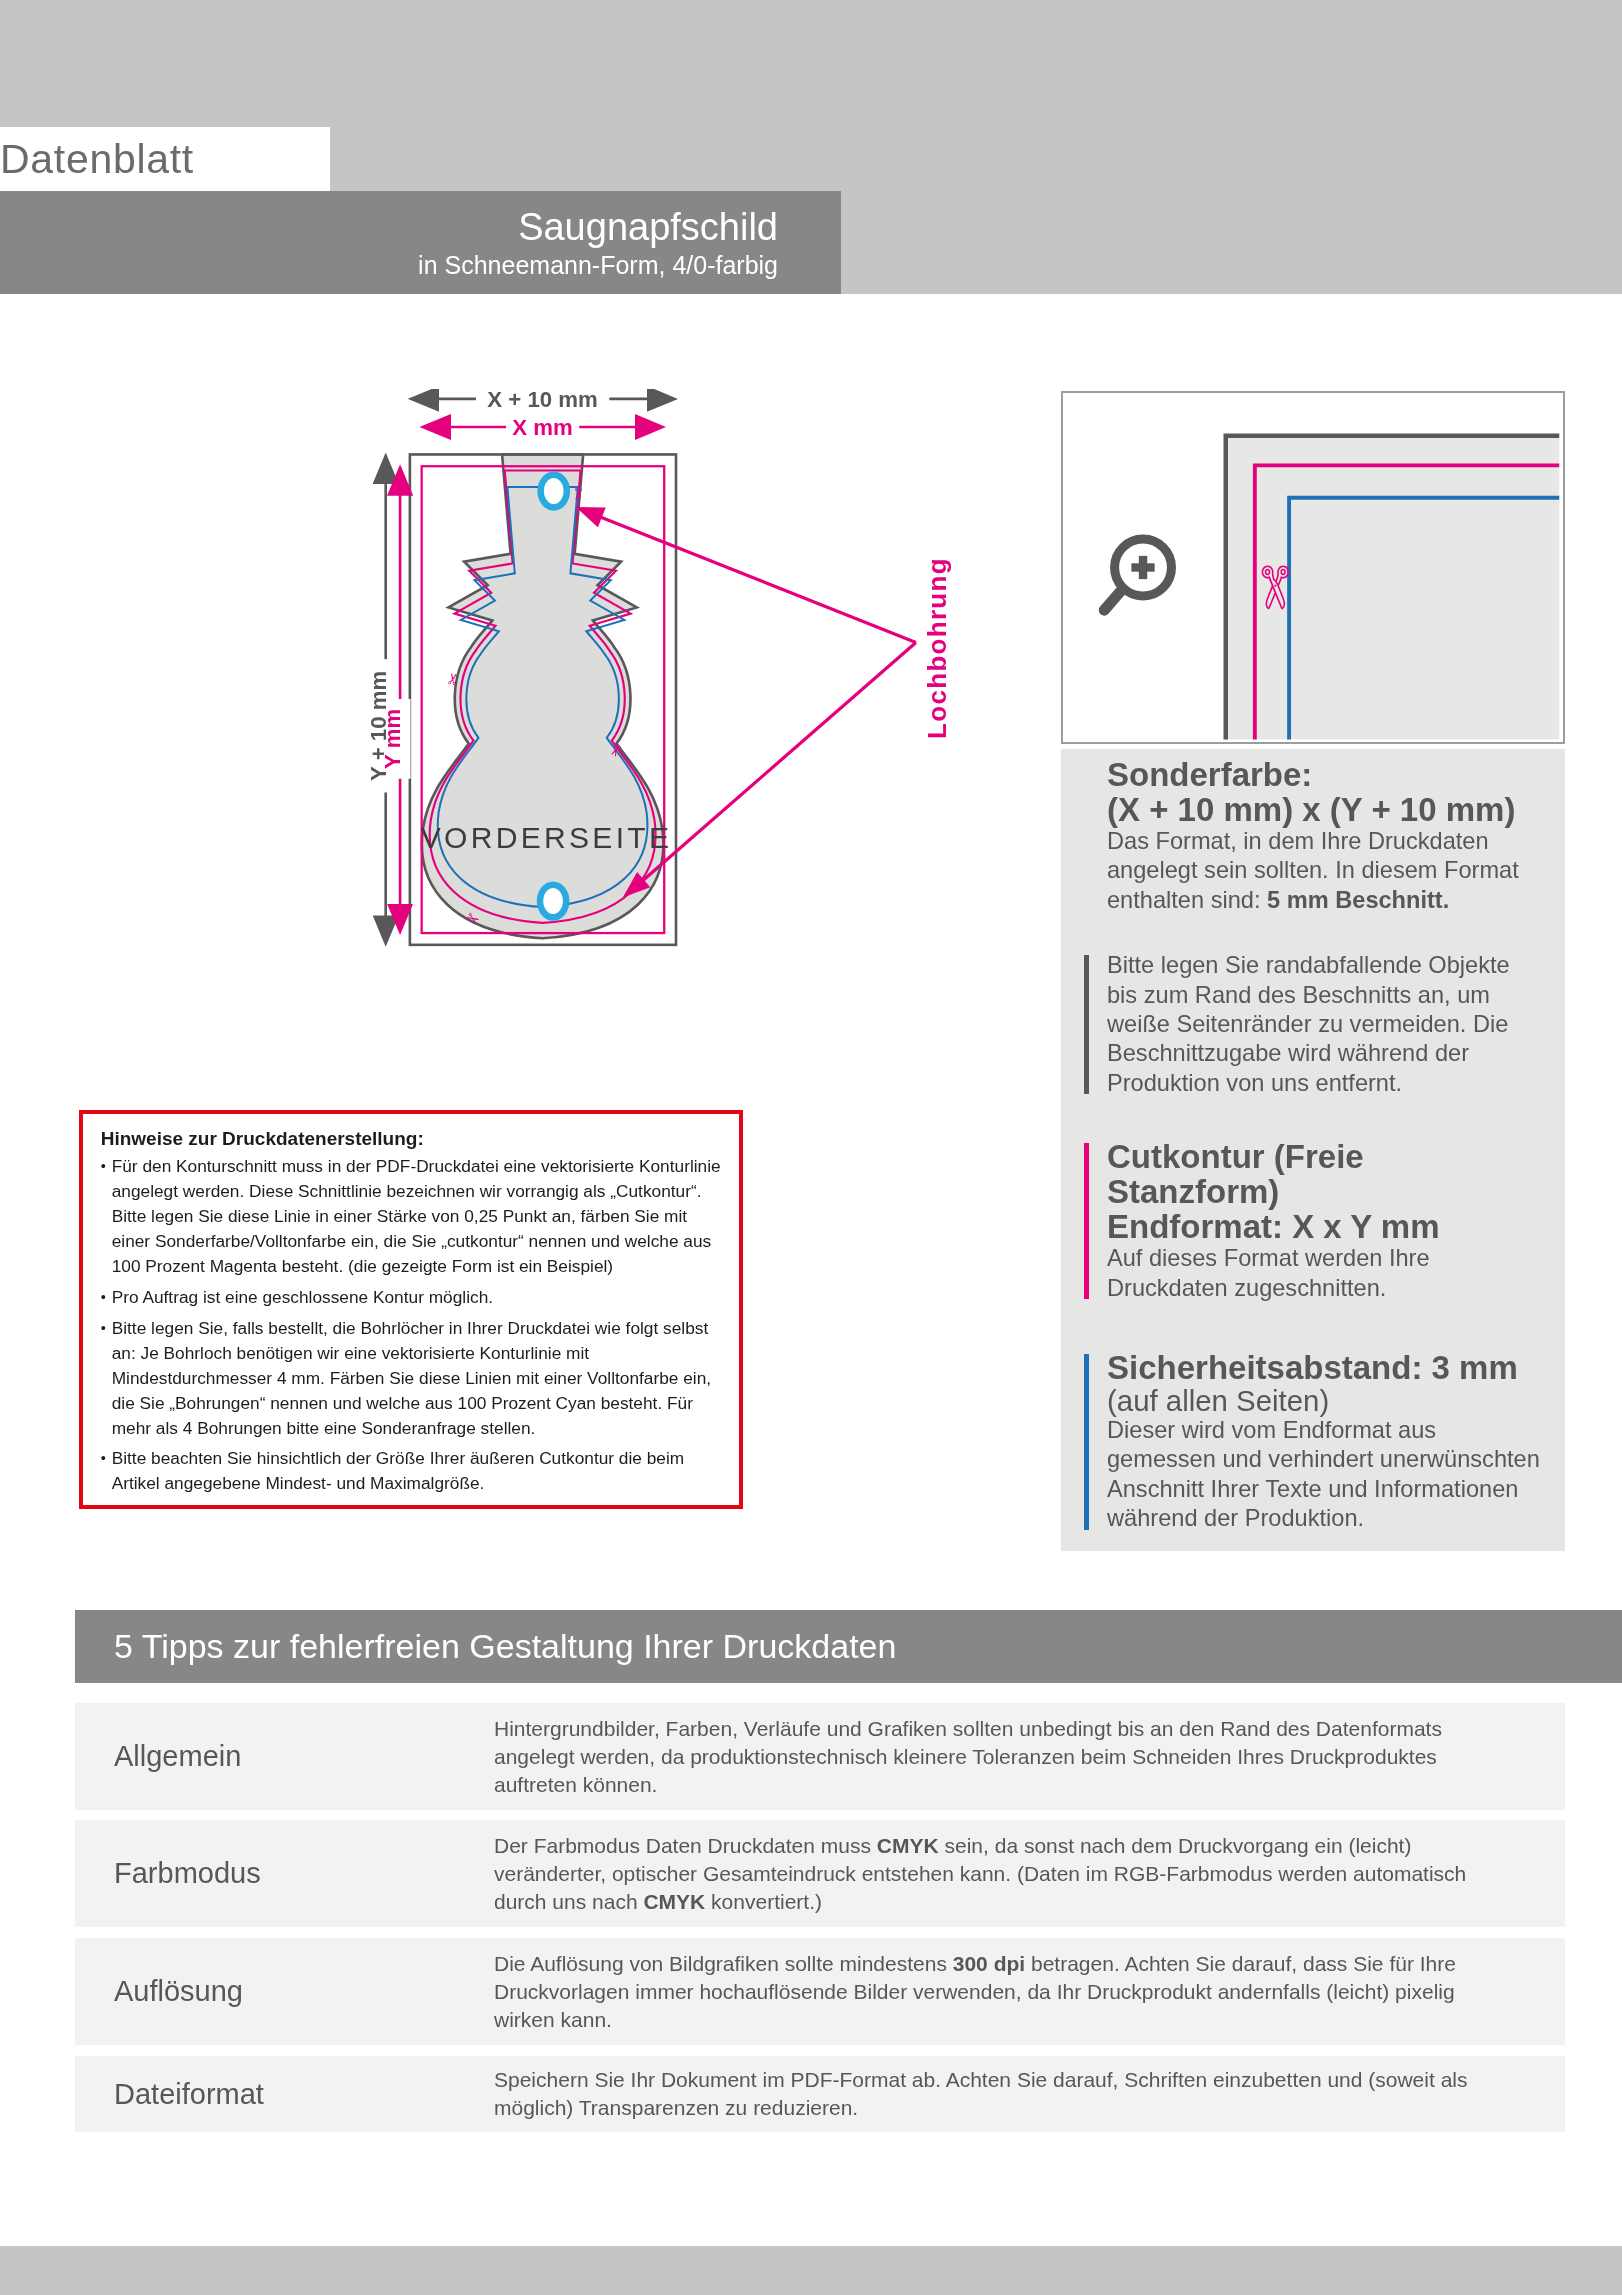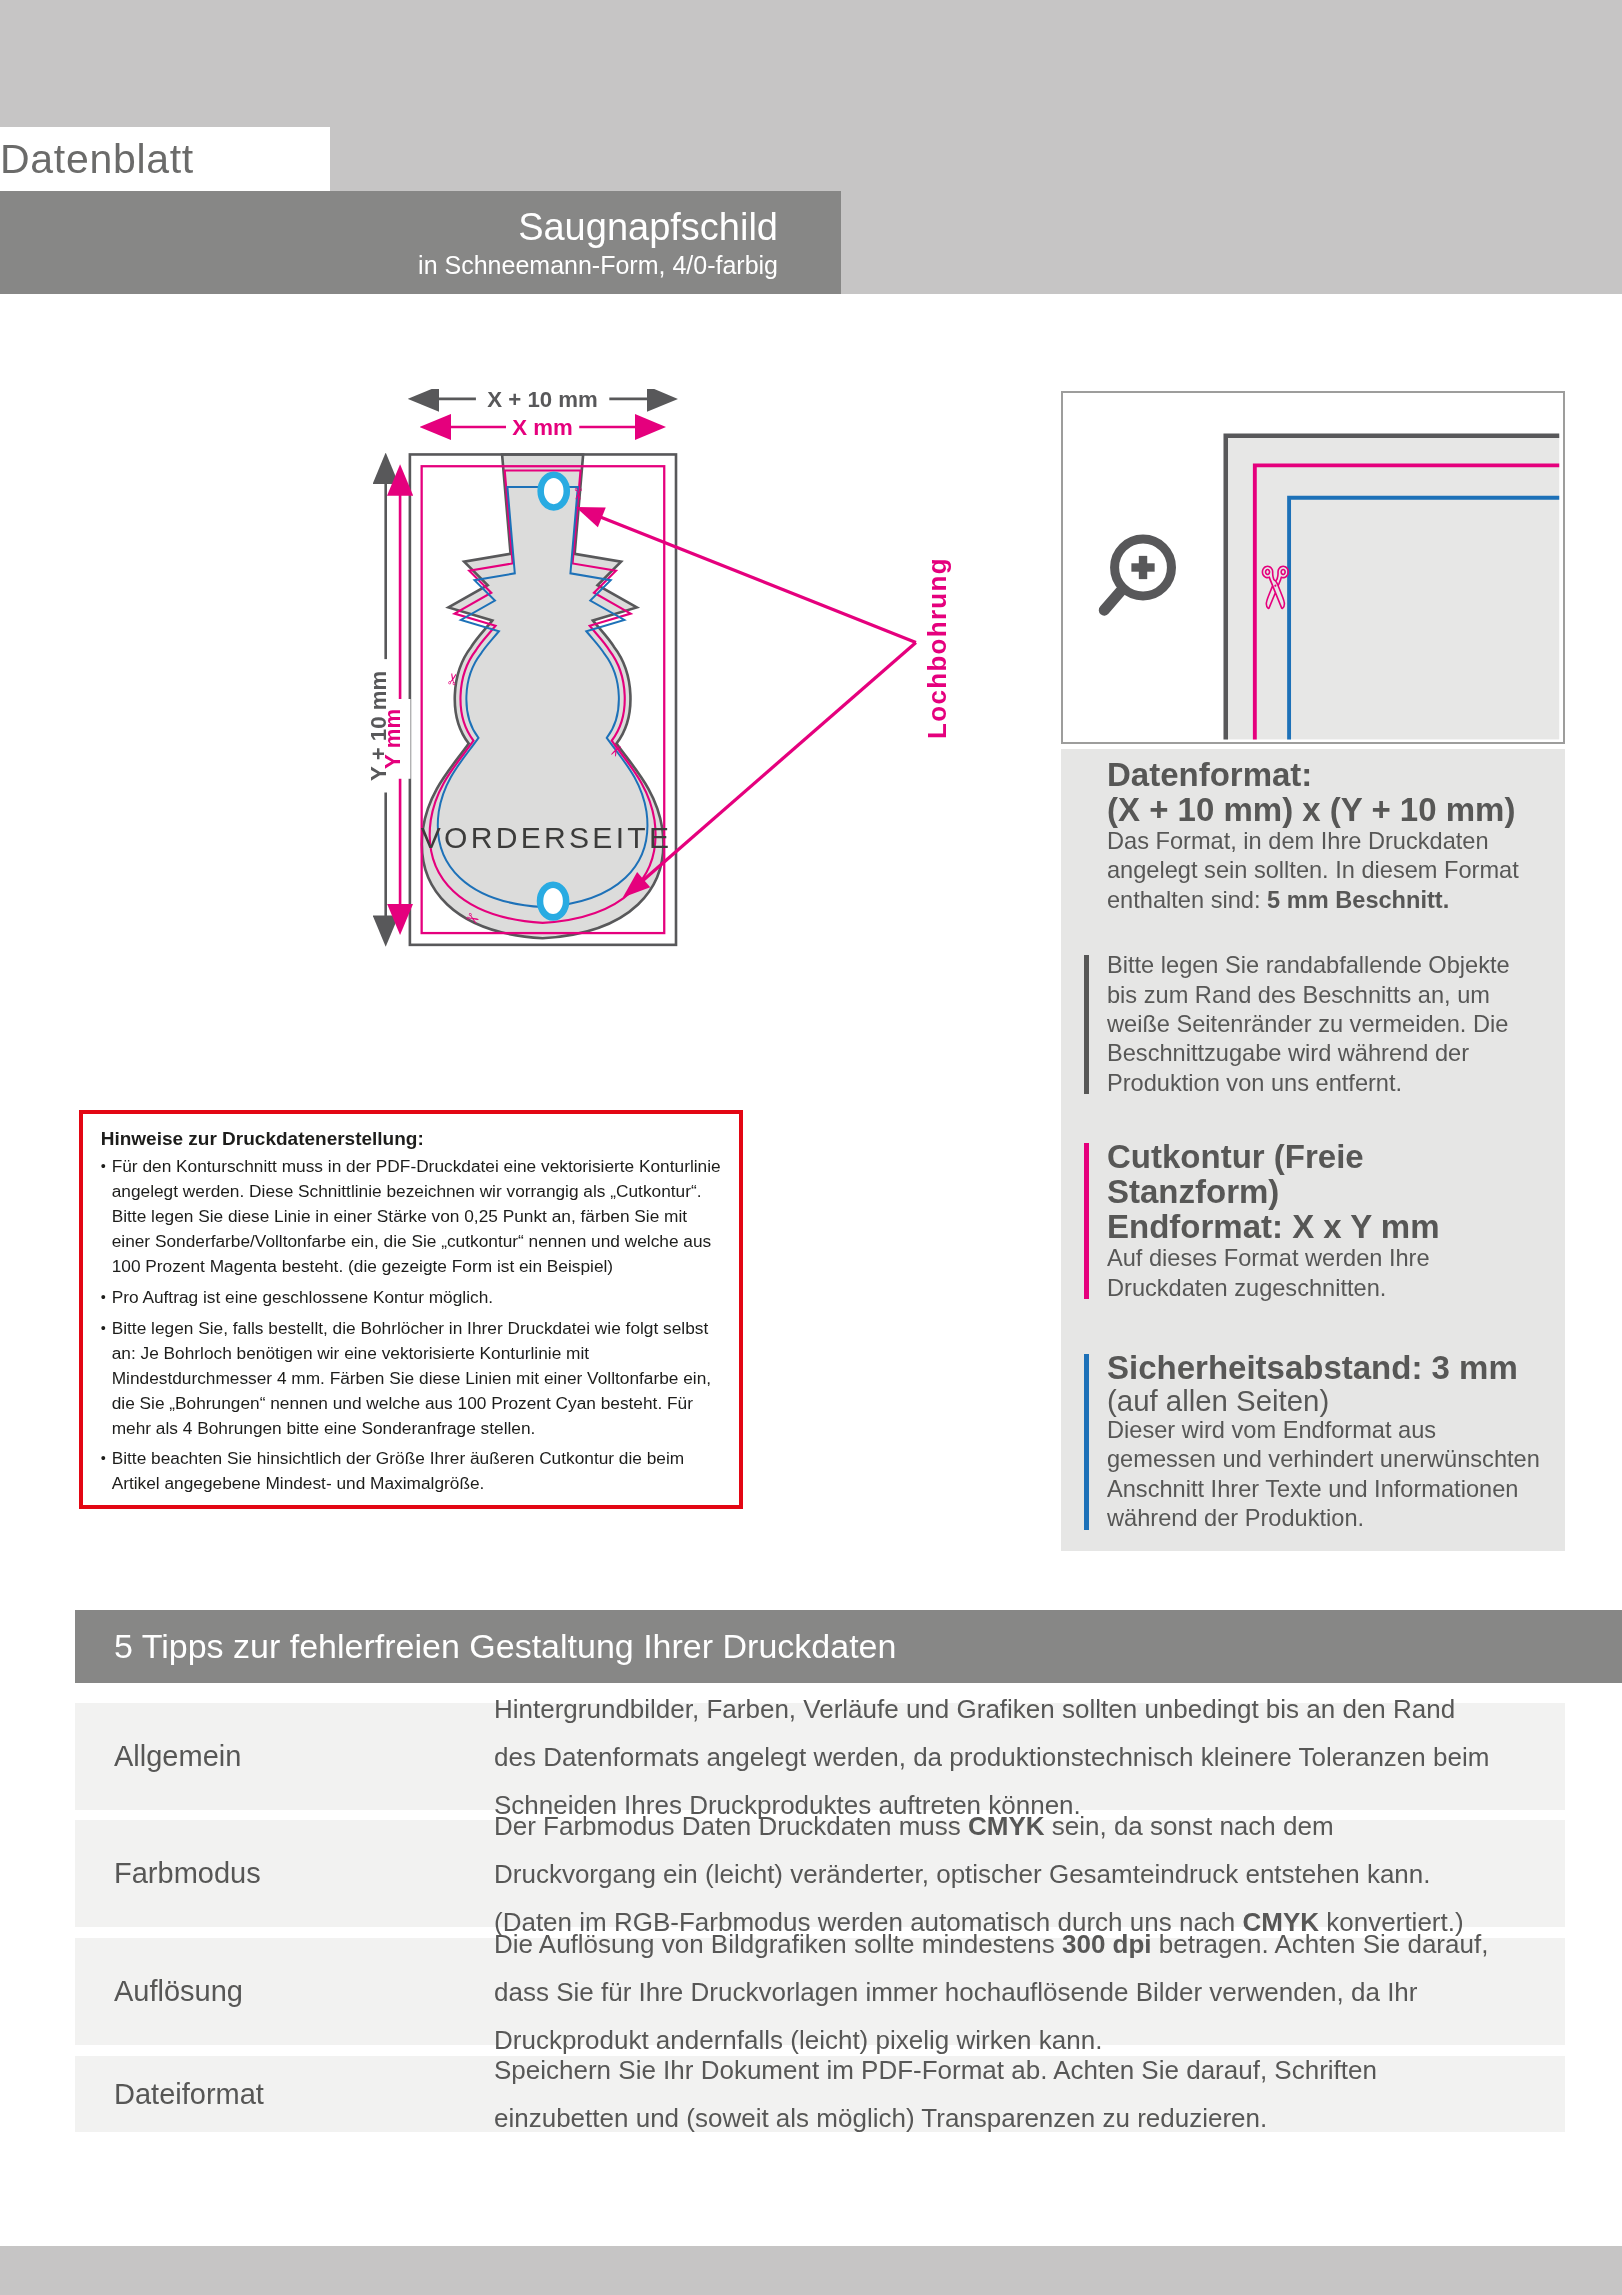--- a/index.html
+++ b/index.html
@@ -51,21 +51,21 @@
   .hinweise ul{margin:0;padding:0;list-style:none;}
   .hinweise li{position:relative;font-size:17.3px;line-height:25px;padding-left:11px;margin-bottom:5.9px;}
   .hinweise li::before{content:"\2022";position:absolute;left:0;top:0;font-size:14.4px;}
 
   
   .tips-banner{left:75px;top:1610px;width:1596px;height:73px;background:#878786;
                display:flex;align-items:center;padding-left:39px;box-sizing:border-box;}
   .tips-banner span{color:#ffffff;font-size:34px;}
   .tip-row{left:75px;width:1490px;background:#f2f2f1;display:flex;align-items:center;box-sizing:border-box;}
   .tip-row .lab{width:419px;padding-left:39px;font-size:29px;color:#575756;box-sizing:border-box;flex-shrink:0;}
-  .tip-row .txt{font-size:26px;line-height:48px;color:#575756;width:1008px;}
+  .tip-row .txt{font-size:21px;line-height:28px;color:#575756;width:1008px;}
 </style>
 </head>
 <body>
 
 <div id="page">
 
   <div class="abs top-band"></div>
 
   <div class="abs datenblatt-box">
     <span>Datenblatt</span>
@@ -152,21 +152,21 @@
         <circle cx="122" cy="270" r="44" fill="none" stroke="#58585a" stroke-width="14"></circle>
         <line x1="122" y1="252" x2="122" y2="288" stroke="#58585a" stroke-width="13"></line>
         <line x1="104" y1="270" x2="140" y2="270" stroke="#58585a" stroke-width="13"></line>
         <line x1="88" y1="306" x2="62" y2="336" stroke="#58585a" stroke-width="17" stroke-linecap="round"></line>
       </g>
     </svg>
   </div>
 
   <div class="abs info-panel">
     <div class="blk">
-      <div class="h1">Datenformat:</div>
+      <div class="h1">Sonderfarbe:</div>
       <div class="h1">(X + 10 mm) x (Y + 10 mm)</div>
       <div class="body"><span>Das Format, in dem Ihre Druckdaten angelegt sein sollten. In diesem Format enthalten sind: </span><span style="font-weight: bold;">5 mm Beschnitt.</span></div>
     </div>
     <div class="blk" style="margin-top:36px;">
       <div class="bar gray"></div>
       <div class="body">Bitte legen Sie randabfallende Objekte bis zum Rand des Beschnitts an, um weiße Seitenränder zu vermeiden. Die Beschnittzugabe wird während der Produktion von uns entfernt.</div>
     </div>
     <div class="blk" style="margin-top:41px;">
       <div class="bar magenta"></div>
       <div class="h1 mag">Cutkontur (Freie Stanzform)</div>

